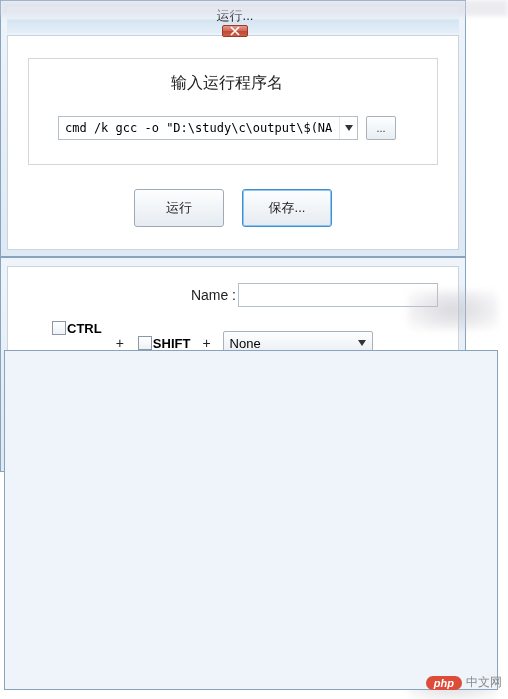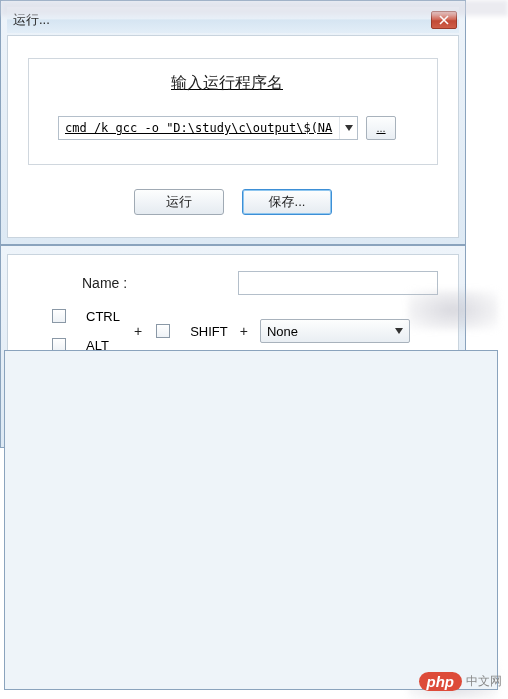--- a/index.html
+++ b/index.html
@@ -24,20 +24,21 @@
     }
     .titlebar {
       display: flex;
       align-items: center;
       justify-content: space-between;
       height: 26px;
       padding: 0 2px 0 6px;
       background: linear-gradient(to bottom, #f7fbff 0%, #e8f1f9 45%, #d6e5f2 50%, #e3eef8 100%);
       font-size: 13px;
       color: #222;
+      flex-direction: column;
     }
     .titlebar .title-text { display: inline-block; }
     .close-btn {
       width: 26px;
       height: 18px;
       background: linear-gradient(to bottom, #e59a8c 0%, #d26a5a 45%, #c14a36 55%, #cf5e48 100%);
       border: 1px solid #9a3a2a;
       border-radius: 2px;
       display: flex;
       align-items: center;
@@ -54,21 +55,20 @@
       padding: 12px 16px;
     }
 
     
     .d1 { left: 18px; top: 8px; width: 466px; }
     .d1 .groupbox {
       border: 1px solid #d0d7de;
       padding: 14px 12px 24px 0;
       margin: 10px 4px 18px 4px;
       text-align: center;
-      text-decoration: underline;
     }
     .d1 .group-title {
       text-align: center;
       font-size: 16px;
       color: #222;
       margin-bottom: 22px;
     }
     .d1 .input-row {
       display: flex;
       align-items: center;
@@ -116,21 +116,21 @@
       color: #333;
     }
     .button-row {
       display: flex;
       justify-content: center;
       gap: 18px;
       padding: 6px 0 10px 0;
     }
     .btn {
       width: 90px;
-      height: 26px;
+      height: 38px;
       border: 1px solid #a0aab4;
       background: linear-gradient(to bottom, #fdfefe, #e5ebf1);
       border-radius: 3px;
       cursor: pointer;
       font-size: 13px;
       color: #222;
       display: flex;
       align-items: center;
       justify-content: center;
     }
@@ -154,21 +154,21 @@
       height: 340px;
       border: 1px solid #8aa3bd;
       background: #eef4f9;
     }
     .d2 .dialog-body { padding: 16px 20px 12px 20px; }
     .form-row {
       display: flex;
       align-items: center;
       margin-bottom: 14px;
     }
-    .name-row { justify-content: space-between; padding-left: 54px; gap: 10px; }
+    .name-row { justify-content: flex-end; padding-left: 54px; gap: 2px; }
     .name-label { font-size: 14px; color: #222; }
     .text-input {
       width: 200px;
       height: 24px;
       border: 1px solid #b4bfca;
       padding: 0 6px;
       font-size: 12px;
       outline: none;
     }
     .modifier-block {
@@ -179,23 +179,24 @@
     }
     .mod-left {
       display: flex;
       flex-direction: column;
       gap: 14px;
       padding-left: 24px;
     }
     .checkbox-wrap {
       display: flex;
       align-items: flex-start;
-      gap: 20px;
-      font-size: 13px;
-      cursor: pointer;
+      gap: 1px;
+      font-size: 13px;
+      cursor: pointer;
+      font-weight: bold;
     }
     .chk {
       width: 14px;
       height: 14px;
       border: 1px solid #8a98a6;
       background: linear-gradient(to bottom,#fff,#eef2f6);
       display: inline-block;
     }
     .plus { font-size: 14px; color: #222; }
     .mod-right {
@@ -239,21 +240,21 @@
       align-items: center;
       gap: 4px;
       font-size: 12px;
       color: #888;
     }
     .php-badge {
       background: #dd4b39;
       color: #fff;
       border-radius: 10px;
       padding: 1px 8px;
-      font-size: 15px;
+      font-size: 11px;
       font-weight: bold;
       font-style: italic;
     }
   </style>
 </head>
 <body>
 
 <div class="bg-blur" style="left:0;top:0;width:508px;height:16px;"></div>
 <div class="smudge" style="right:10px;top:290px;"></div>
 <div class="smudge" style="right:10px;top:660px;"></div>

